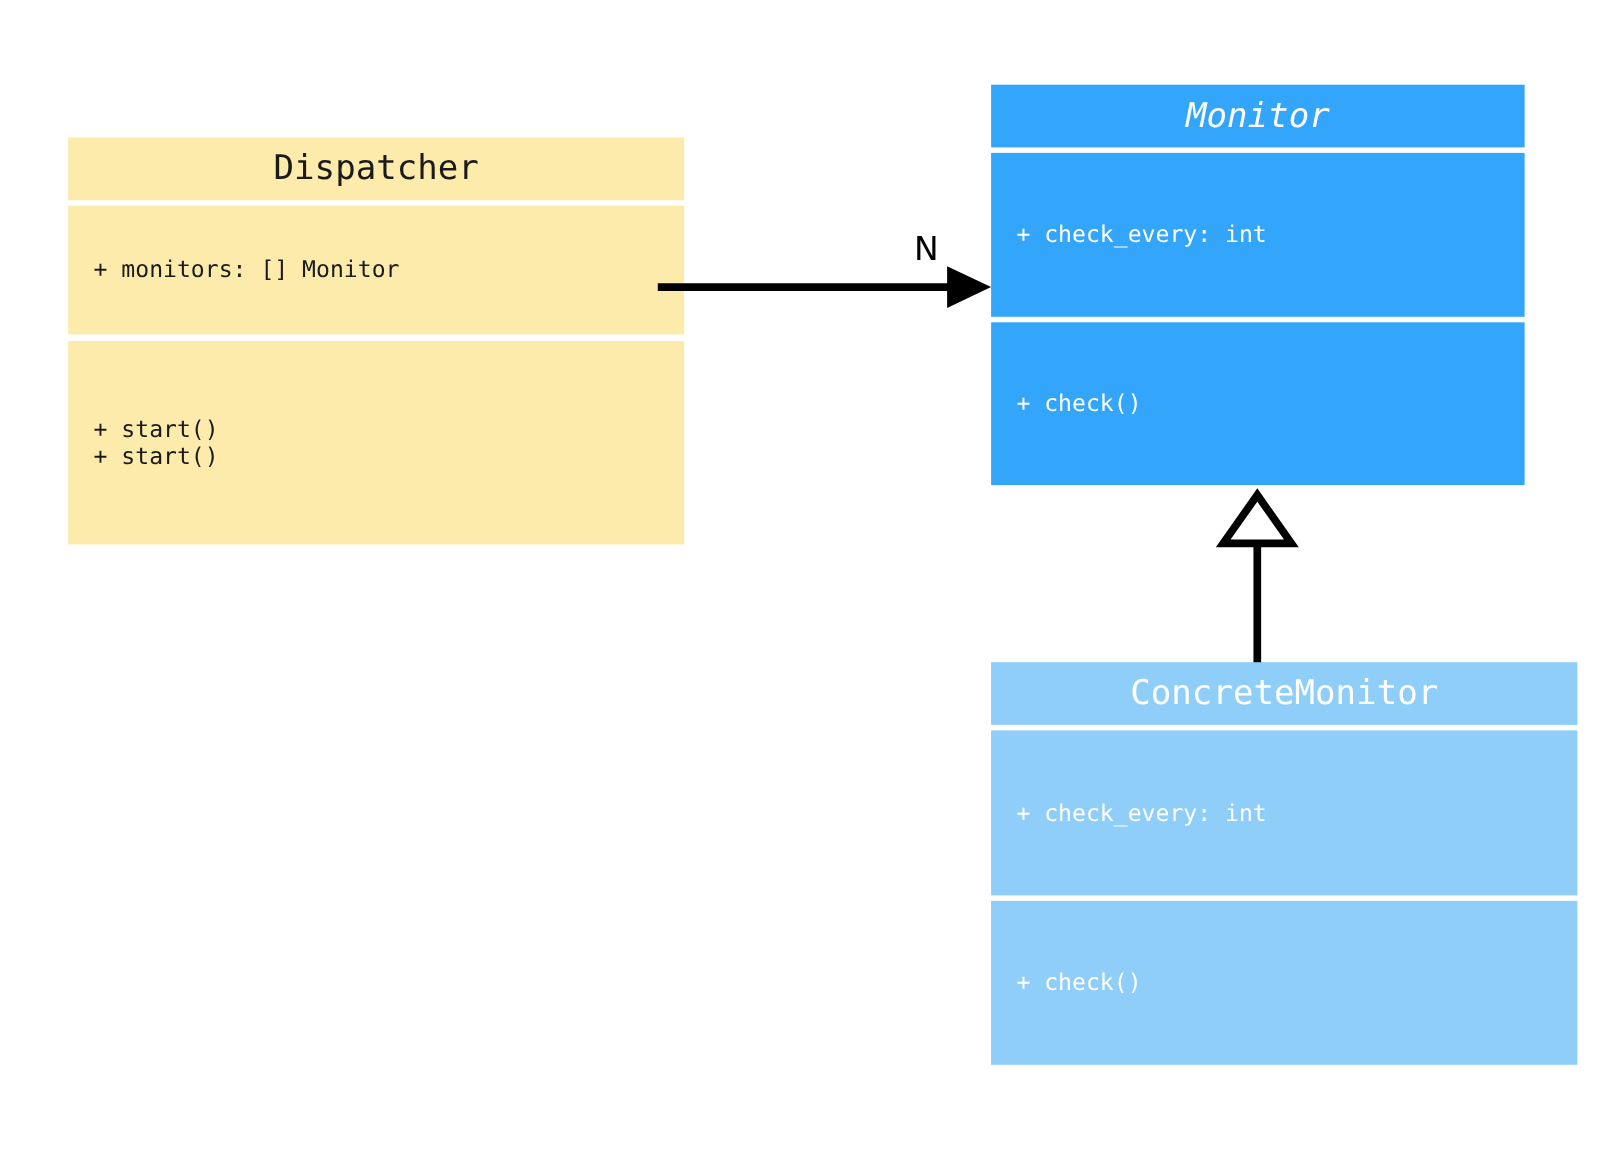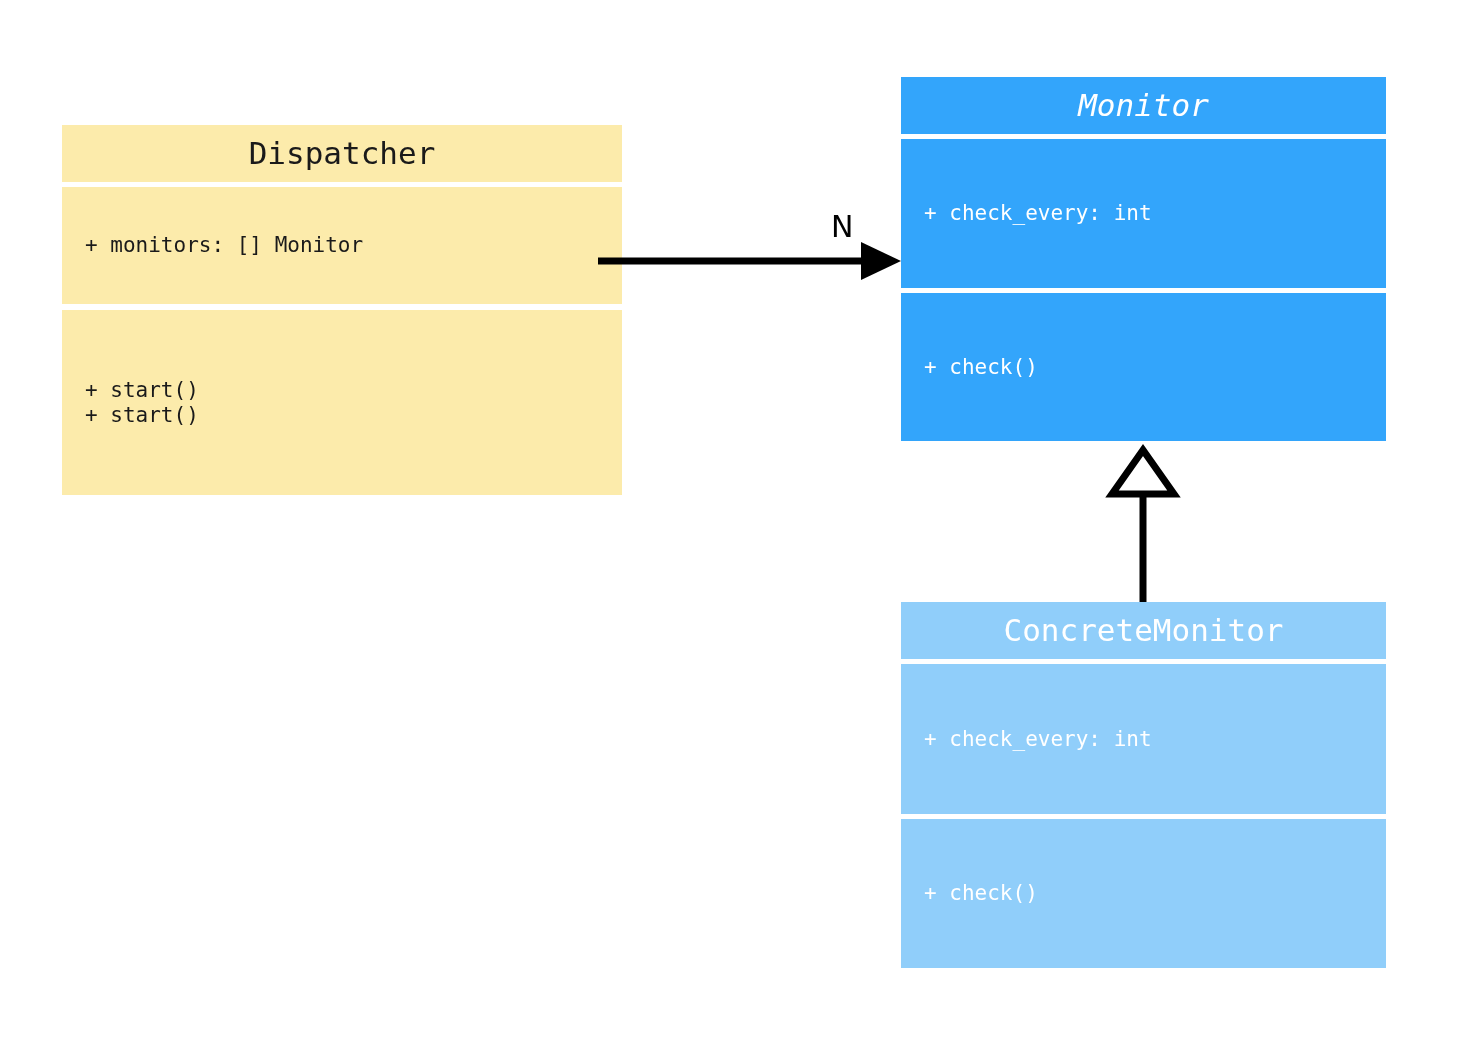--- a/index.html
+++ b/index.html
@@ -115,21 +115,21 @@
 
     <div class="uml-compartment uml-members" style="top:62px; height:149px;">
       <div class="uml-member">+ check_every: int</div>
     </div>
 
     <div class="uml-compartment uml-members" style="top:216px; height:148px;">
       <div class="uml-member">+ check()</div>
     </div>
   </div>
 
-  <div class="uml-class theme-concrete" style="left:901px; top:602px; width:485px; height:366px;">
+  <div class="uml-class theme-concrete" style="left:901px; top:602px; width:533px; height:366px;">
 
     <div class="uml-compartment uml-title" style="top:0px; height:57px;">
       <span class="uml-title-text">ConcreteMonitor</span>
     </div>
 
     <div class="uml-compartment uml-members" style="top:62px; height:150px;">
       <div class="uml-member">+ check_every: int</div>
     </div>
 
     <div class="uml-compartment uml-members" style="top:217px; height:149px;">

